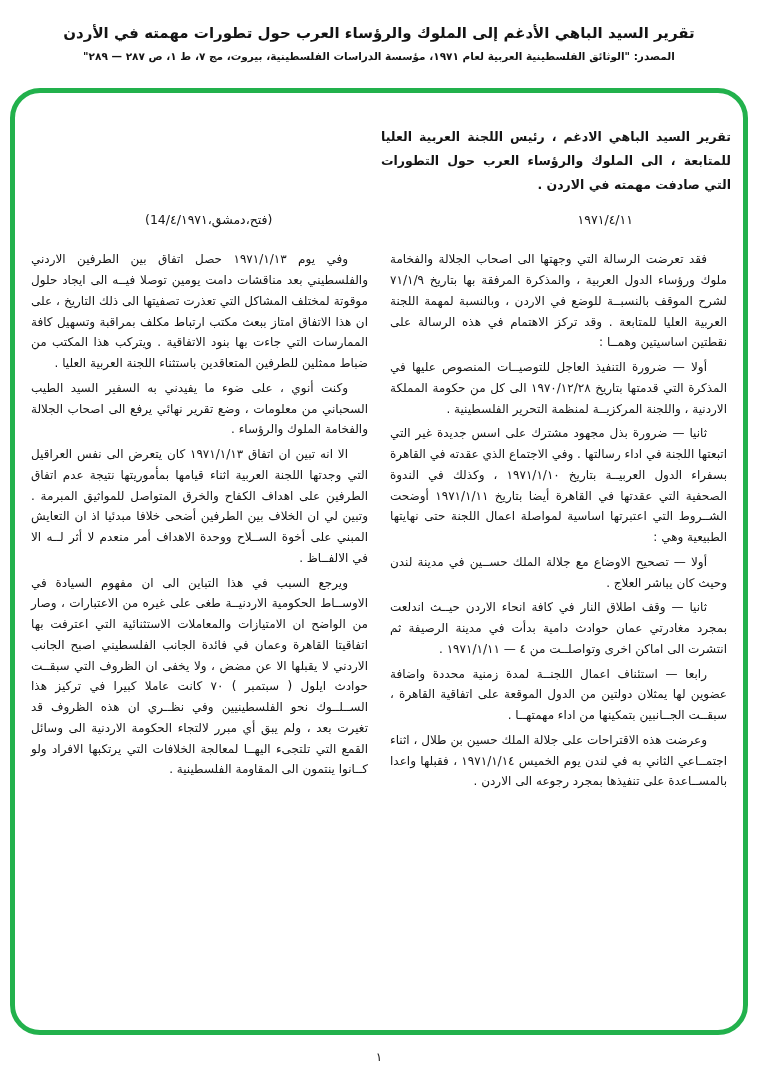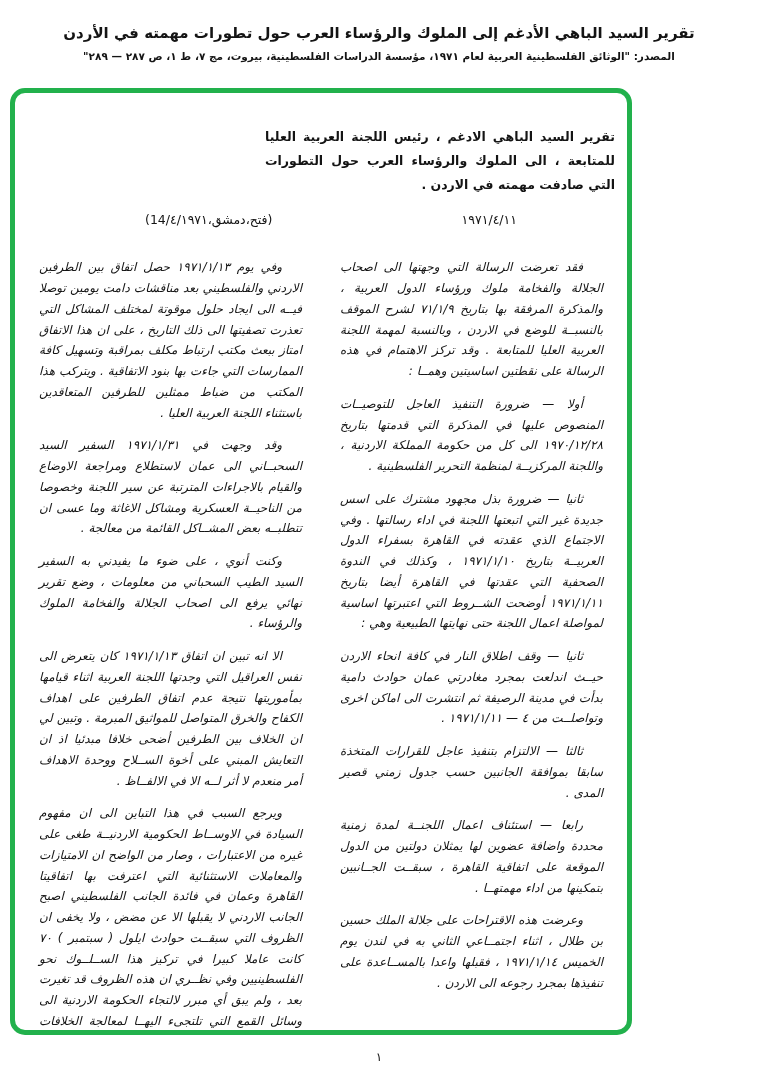--- a/index.html
+++ b/index.html
@@ -9,39 +9,39 @@
   }
   .doc-title{
     direction:rtl;text-align:center;font-weight:bold;font-size:15px;
     margin-top:24px;padding:0 30px;
   }
   .doc-source{
     direction:rtl;text-align:center;font-weight:bold;font-size:10.5px;
     margin-top:8px;padding:0 20px;
   }
   .green-box{
-    position:absolute;left:10px;top:88px;width:622px;height:947px;
-    box-sizing:border-box;border:5px solid #22b14c;border-radius:15px;
+    position:absolute;left:10px;top:88px;width:738px;height:947px;
+    box-sizing:border-box;border:5px solid #22b14c;border-radius:30px;
     background:#ffffff;overflow:hidden;
   }
   .box-inner{direction:rtl;padding:28px 12px 0 12px;}
   .heading{
     width:350px;font-weight:bold;font-size:12.5px;line-height:1.9;
     text-align:justify;margin:4px 0 0 0;
   }
   .date-row{
     display:flex;justify-content:space-between;align-items:baseline;
     padding-right:98px;padding-left:118px;margin:16px 0 18px 0;
     font-size:12.5px;
   }
   .columns{display:flex;gap:14px;}
   .col{
     width:350px;font-size:12px;line-height:1.73;text-align:justify;
   }
-  .col p{margin:12px;text-indent:20px;font-style:italic;}
+  .col p{margin:4px;text-indent:20px;}
   .page-num{
     position:absolute;left:0;right:0;top:1050px;text-align:center;
     font-size:12px;color:#141414;
   }
 </style>
 </head>
 <body>
 
 <div class="doc-title">تقرير السيد الباهي الأدغم إلى الملوك والرؤساء العرب حول تطورات مهمته في الأردن</div>
 <div class="doc-source">المصدر: "الوثائق الفلسطينية العربية لعام ١٩٧١، مؤسسة الدراسات الفلسطينية، بيروت، مج ٧، ط ١، ص ٢٨٧ — ٢٨٩"</div>
@@ -54,28 +54,27 @@
     <div class="date-row">
       <span>١٩٧١/٤/١١</span>
       <span>⁦(فتح،دمشق،14/٤/١٩٧١)⁩</span>
     </div>
 
     <div class="columns">
       <div class="col">
         <p>فقد تعرضت الرسالة التي وجهتها الى اصحاب الجلالة والفخامة ملوك ورؤساء الدول العربية ، والمذكرة المرفقة بها بتاريخ ٧١/١/٩ لشرح الموقف بالنسبــة للوضع في الاردن ، وبالنسبة لمهمة اللجنة العربية العليا للمتابعة . وقد تركز الاهتمام في هذه الرسالة على نقطتين اساسيتين وهمــا :</p>
         <p>أولا — ضرورة التنفيذ العاجل للتوصيــات المنصوص عليها في المذكرة التي قدمتها بتاريخ ١٩٧٠/١٢/٢٨ الى كل من حكومة المملكة الاردنية ، واللجنة المركزيــة لمنظمة التحرير الفلسطينية .</p>
         <p>ثانيا — ضرورة بذل مجهود مشترك على اسس جديدة غير التي اتبعتها اللجنة في اداء رسالتها . وفي الاجتماع الذي عقدته في القاهرة بسفراء الدول العربيــة بتاريخ ١٩٧١/١/١٠ ، وكذلك في الندوة الصحفية التي عقدتها في القاهرة أيضا بتاريخ ١٩٧١/١/١١ أوضحت الشــروط التي اعتبرتها اساسية لمواصلة اعمال اللجنة حتى نهايتها الطبيعية وهي :</p>
+        <p>أولا — تصحيح الاوضاع مع جلالة الملك حســين في مدينة لندن وحيث كان يباشر العلاج .</p>
         <p>ثانيا — وقف اطلاق النار في كافة انحاء الاردن حيــث اندلعت بمجرد مغادرتي عمان حوادث دامية بدأت في مدينة الرصيفة ثم انتشرت الى اماكن اخرى وتواصلــت من ⁦٤ — ١٩٧١/١/١١⁩ .</p>
-        <p>ثالثا — الالتزام بتنفيذ عاجل للقرارات المتخذة سابقا بموافقة الجانبين حسب جدول زمني قصير المدى .</p>
         <p>رابعا — استئناف اعمال اللجنــة لمدة زمنية محددة واضافة عضوين لها يمثلان دولتين من الدول الموقعة على اتفاقية القاهرة ، سبقــت الجــانبين بتمكينها من اداء مهمتهــا .</p>
         <p>وعرضت هذه الاقتراحات على جلالة الملك حسين بن طلال ، اثناء اجتمــاعي الثاني به في لندن يوم الخميس ١٩٧١/١/١٤ ، فقبلها واعدا بالمســاعدة على تنفيذها بمجرد رجوعه الى الاردن .</p>
       </div>
       <div class="col">
         <p>وفي يوم ١٩٧١/١/١٣ حصل اتفاق بين الطرفين الاردني والفلسطيني بعد مناقشات دامت يومين توصلا فيــه الى ايجاد حلول موقوتة لمختلف المشاكل التي تعذرت تصفيتها الى ذلك التاريخ ، على ان هذا الاتفاق امتاز ببعث مكتب ارتباط مكلف بمراقبة وتسهيل كافة الممارسات التي جاءت بها بنود الاتفاقية . ويتركب هذا المكتب من ضباط ممثلين للطرفين المتعاقدين باستثناء اللجنة العربية العليا .</p>
-        <p>وقد وجهت في ١٩٧١/١/٣١ السفير السيد السحبــاني الى عمان لاستطلاع ومراجعة الاوضاع والقيام بالاجراءات المترتبة عن سير اللجنة وخصوصا من الناحيــة العسكرية ومشاكل الاغاثة وما عسى ان تتطلبــه بعض المشــاكل القائمة من معالجة .</p>
         <p>وكنت أنوي ، على ضوء ما يفيدني به السفير السيد الطيب السحباني من معلومات ، وضع تقرير نهائي يرفع الى اصحاب الجلالة والفخامة الملوك والرؤساء .</p>
         <p>الا انه تبين ان اتفاق ١٩٧١/١/١٣ كان يتعرض الى نفس العراقيل التي وجدتها اللجنة العربية اثناء قيامها بمأموريتها نتيجة عدم اتفاق الطرفين على اهداف الكفاح والخرق المتواصل للمواثيق المبرمة . وتبين لي ان الخلاف بين الطرفين أضحى خلافا مبدئيا اذ ان التعايش المبني على أخوة الســلاح ووحدة الاهداف أمر منعدم لا أثر لــه الا في الالفــاظ .</p>
         <p>ويرجع السبب في هذا التباين الى ان مفهوم السيادة في الاوســاط الحكومية الاردنيــة طغى على غيره من الاعتبارات ، وصار من الواضح ان الامتيازات والمعاملات الاستثنائية التي اعترفت بها اتفاقيتا القاهرة وعمان في فائدة الجانب الفلسطيني اصبح الجانب الاردني لا يقبلها الا عن مضض ، ولا يخفى ان الظروف التي سبقــت حوادث ايلول ( سبتمبر ) ٧٠ كانت عاملا كبيرا في تركيز هذا الســلــوك نحو الفلسطينيين وفي نظــري ان هذه الظروف قد تغيرت بعد ، ولم يبق أي مبرر لالتجاء الحكومة الاردنية الى وسائل القمع التي تلتجىء اليهــا لمعالجة الخلافات التي يرتكبها الافراد ولو كــانوا ينتمون الى المقاومة الفلسطينية .</p>
       </div>
     </div>
 
   </div>
 </div>
 
 <div class="page-num">١</div>

